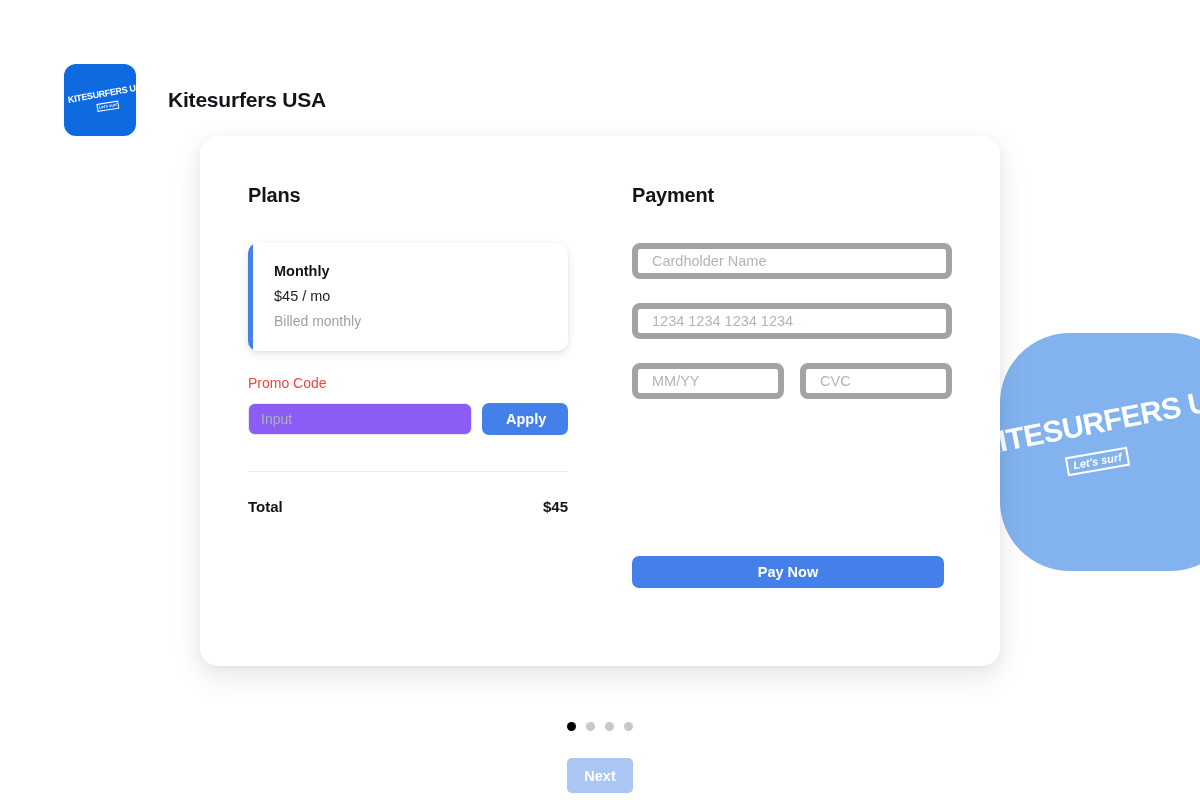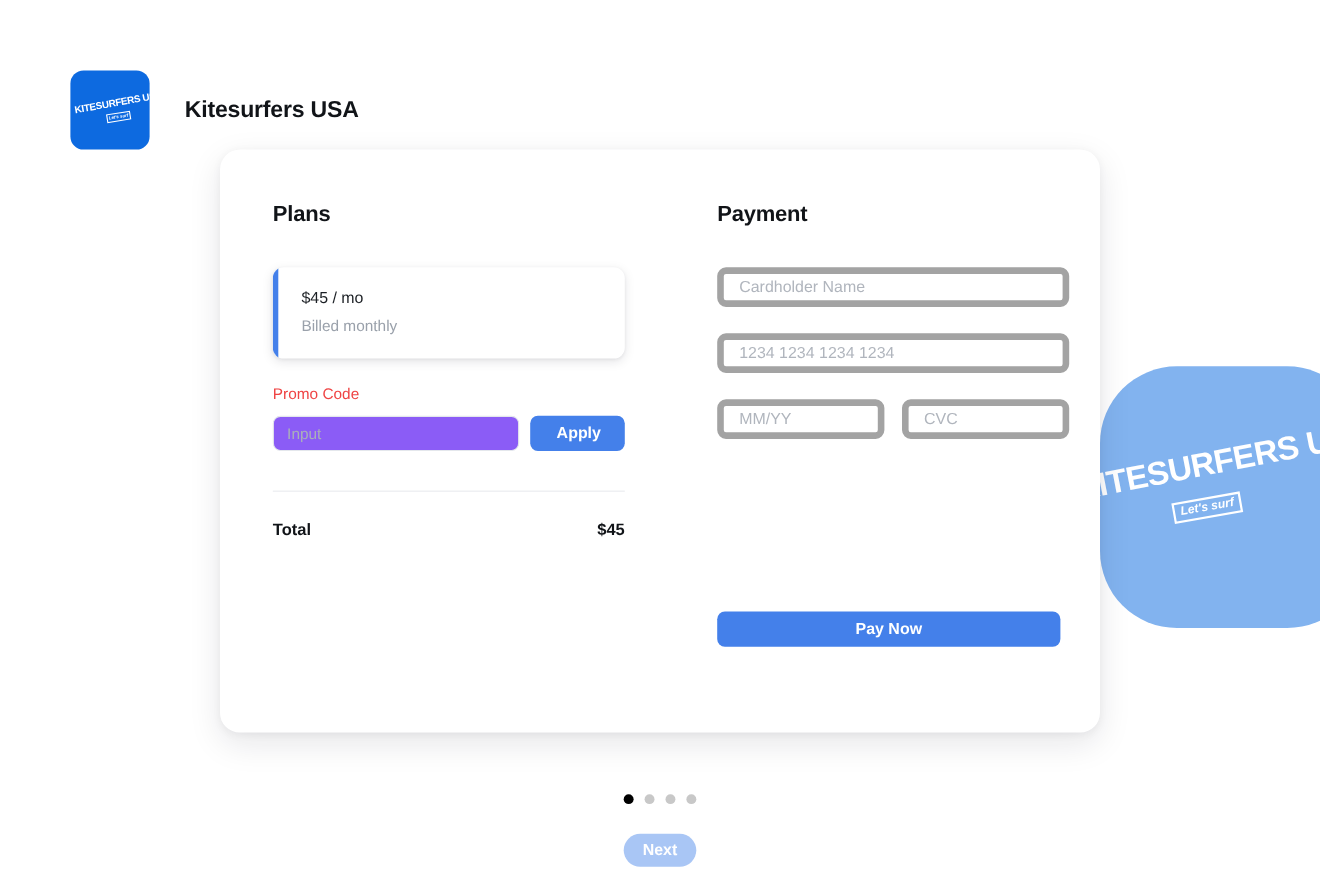--- a/index.html
+++ b/index.html
@@ -112,21 +112,21 @@
     width: 800px; height: 530px;
     background: #ffffff;
     border-radius: 18px;
     box-shadow: 0 10px 30px rgba(17,24,39,0.10), 0 2px 8px rgba(17,24,39,0.05);
     z-index: 2;
     padding: 48px;
     display: flex;
     gap: 64px;
   }
   .col-plans { width: 320px; flex: none; position: relative; }
-  .col-payment { width: 320px; flex: none; position: relative; margin-left: 20px; }
+  .col-payment { width: 320px; flex: none; position: relative; }
 
   .section-title {
     font-size: 20px;
     font-weight: 700;
     color: #111418;
     margin: 0 0 36px 0;
     letter-spacing: -0.2px;
   }
 
   
@@ -260,27 +260,27 @@
     width: 9px; height: 9px;
     border-radius: 50%;
     background: #c8c8c8;
     cursor: pointer;
   }
   .dot.active { background: #000000; }
 
   .next-btn {
     position: absolute;
     left: 567px; top: 758px;
-    width: 66px; height: 30px;
+    width: 66px; height: 35px;
     background: #a9c6f5;
     color: #ffffff;
     font-size: 14.5px;
     font-weight: 700;
     border: none;
-    border-radius: 15px;
+    border-radius: 5px;
     cursor: pointer;
     z-index: 3;
     font-family: "Liberation Sans", sans-serif;
   }
 </style>
 </head>
 <body>
 
 <div class="page">
 
@@ -296,20 +296,21 @@
     </div>
     <div class="brand-name">Kitesurfers USA</div>
   </div>
 
   <div class="checkout-card">
 
     <div class="col-plans">
       <h2 class="section-title">Plans</h2>
 
       <div class="plan selected">
+        <div class="plan-name">Monthly</div>
         <div class="plan-price">$45 / mo</div>
         <div class="plan-billing">Billed monthly</div>
       </div>
 
 
       <div class="promo-label">Promo Code</div>
       <div class="promo-row">
         <input class="text-input promo-input" type="text" placeholder="Input" style="">
         <button class="apply-btn">Apply</button>
       </div>

